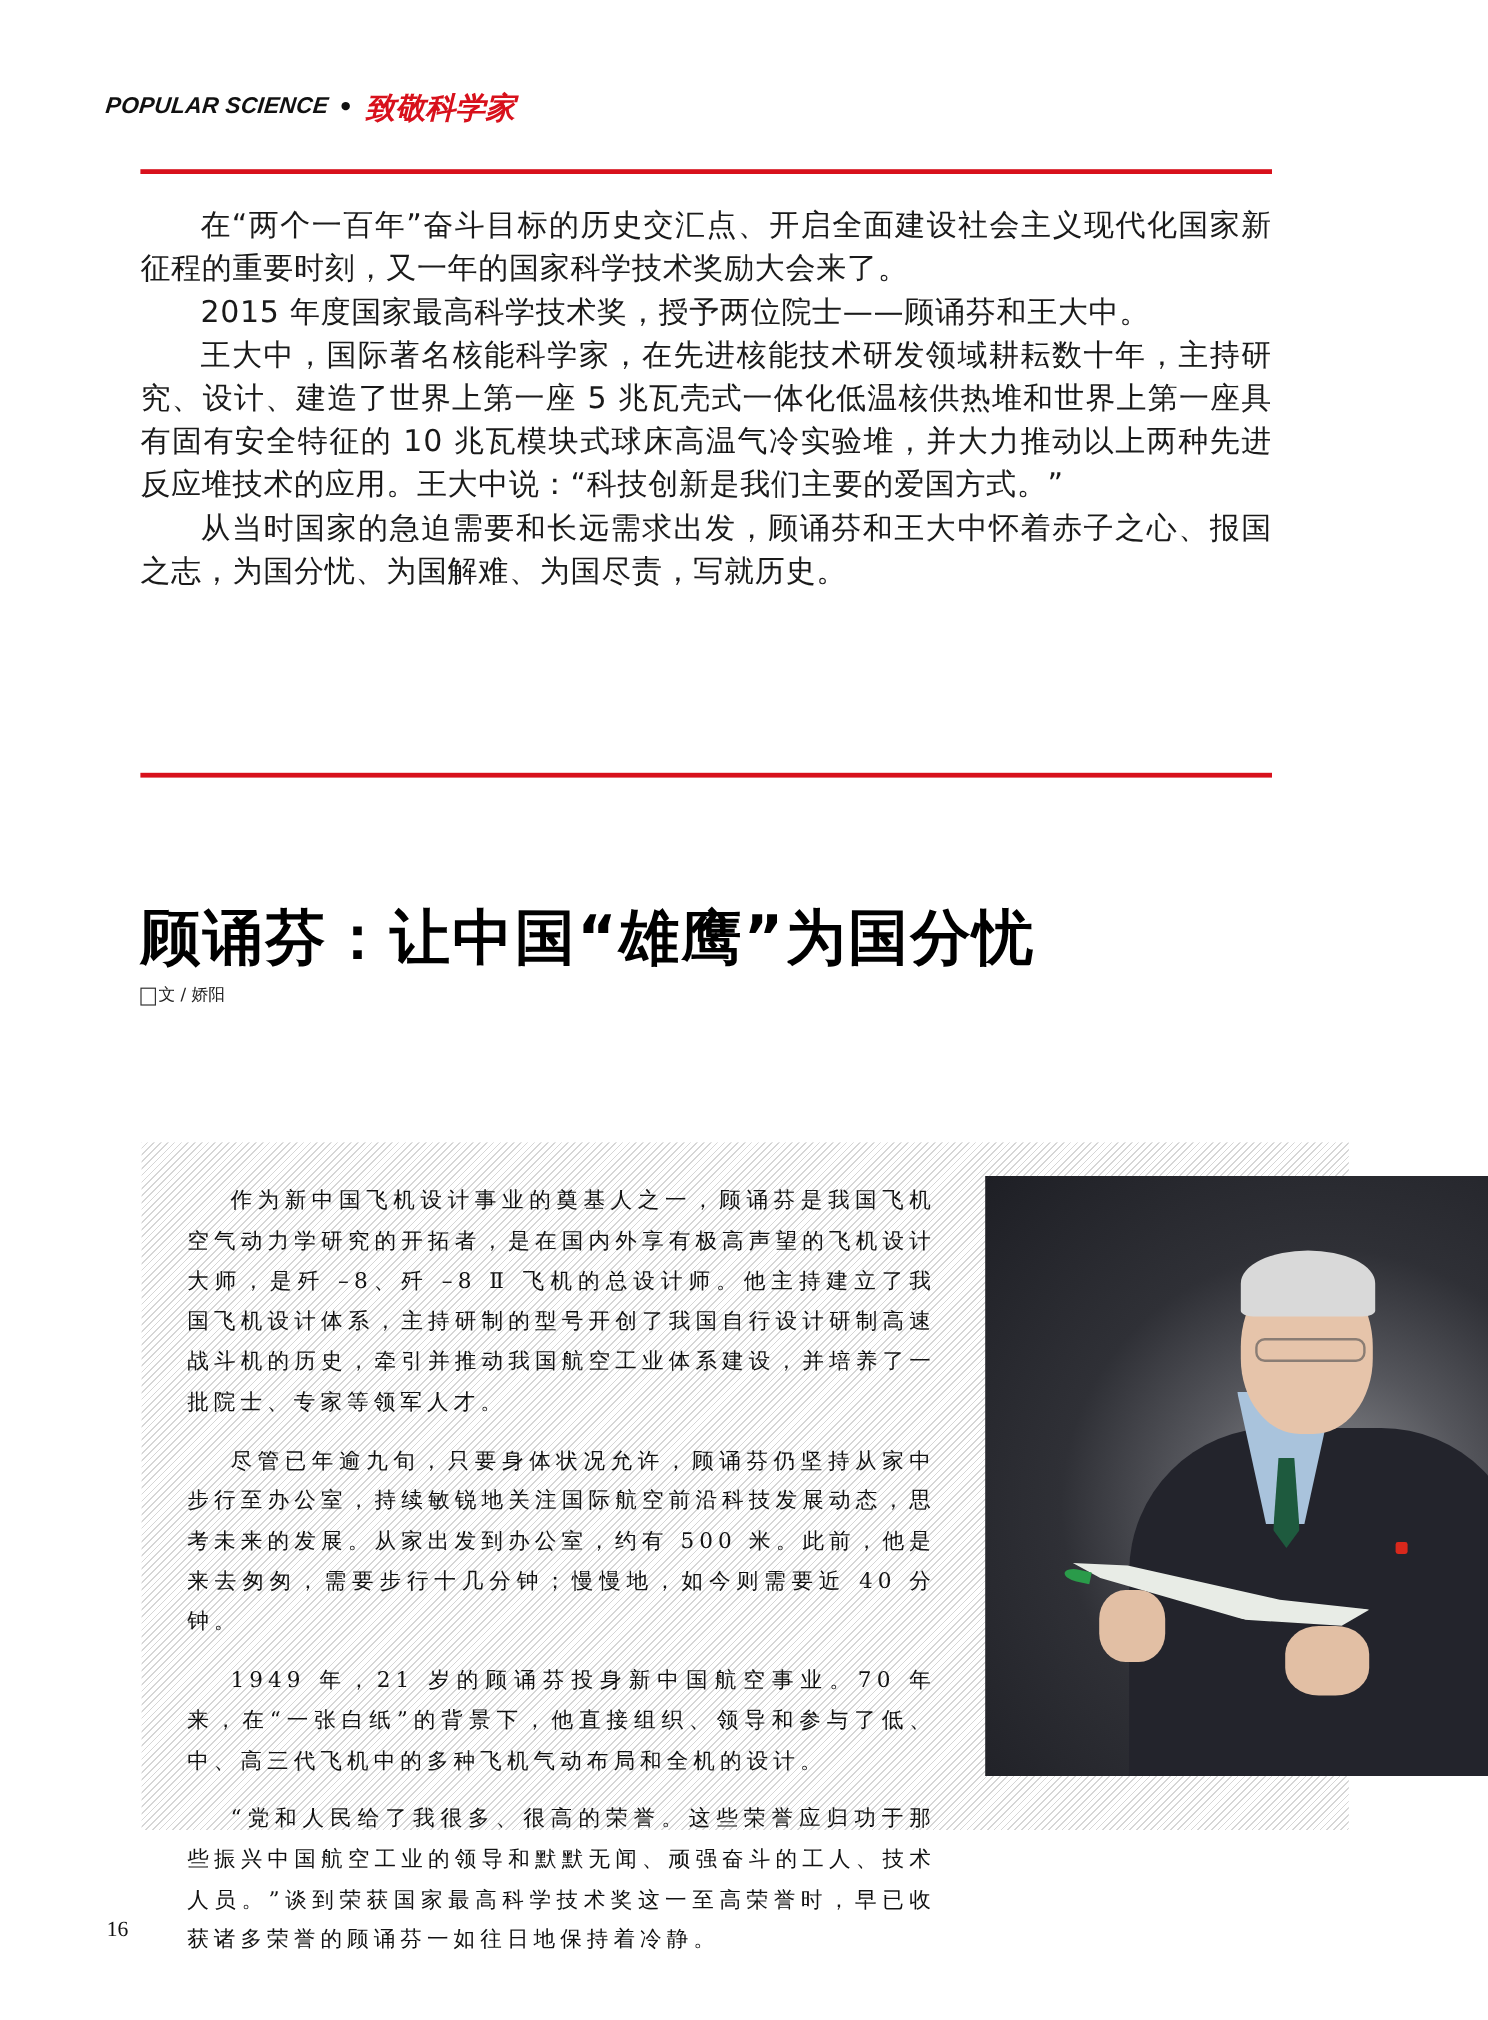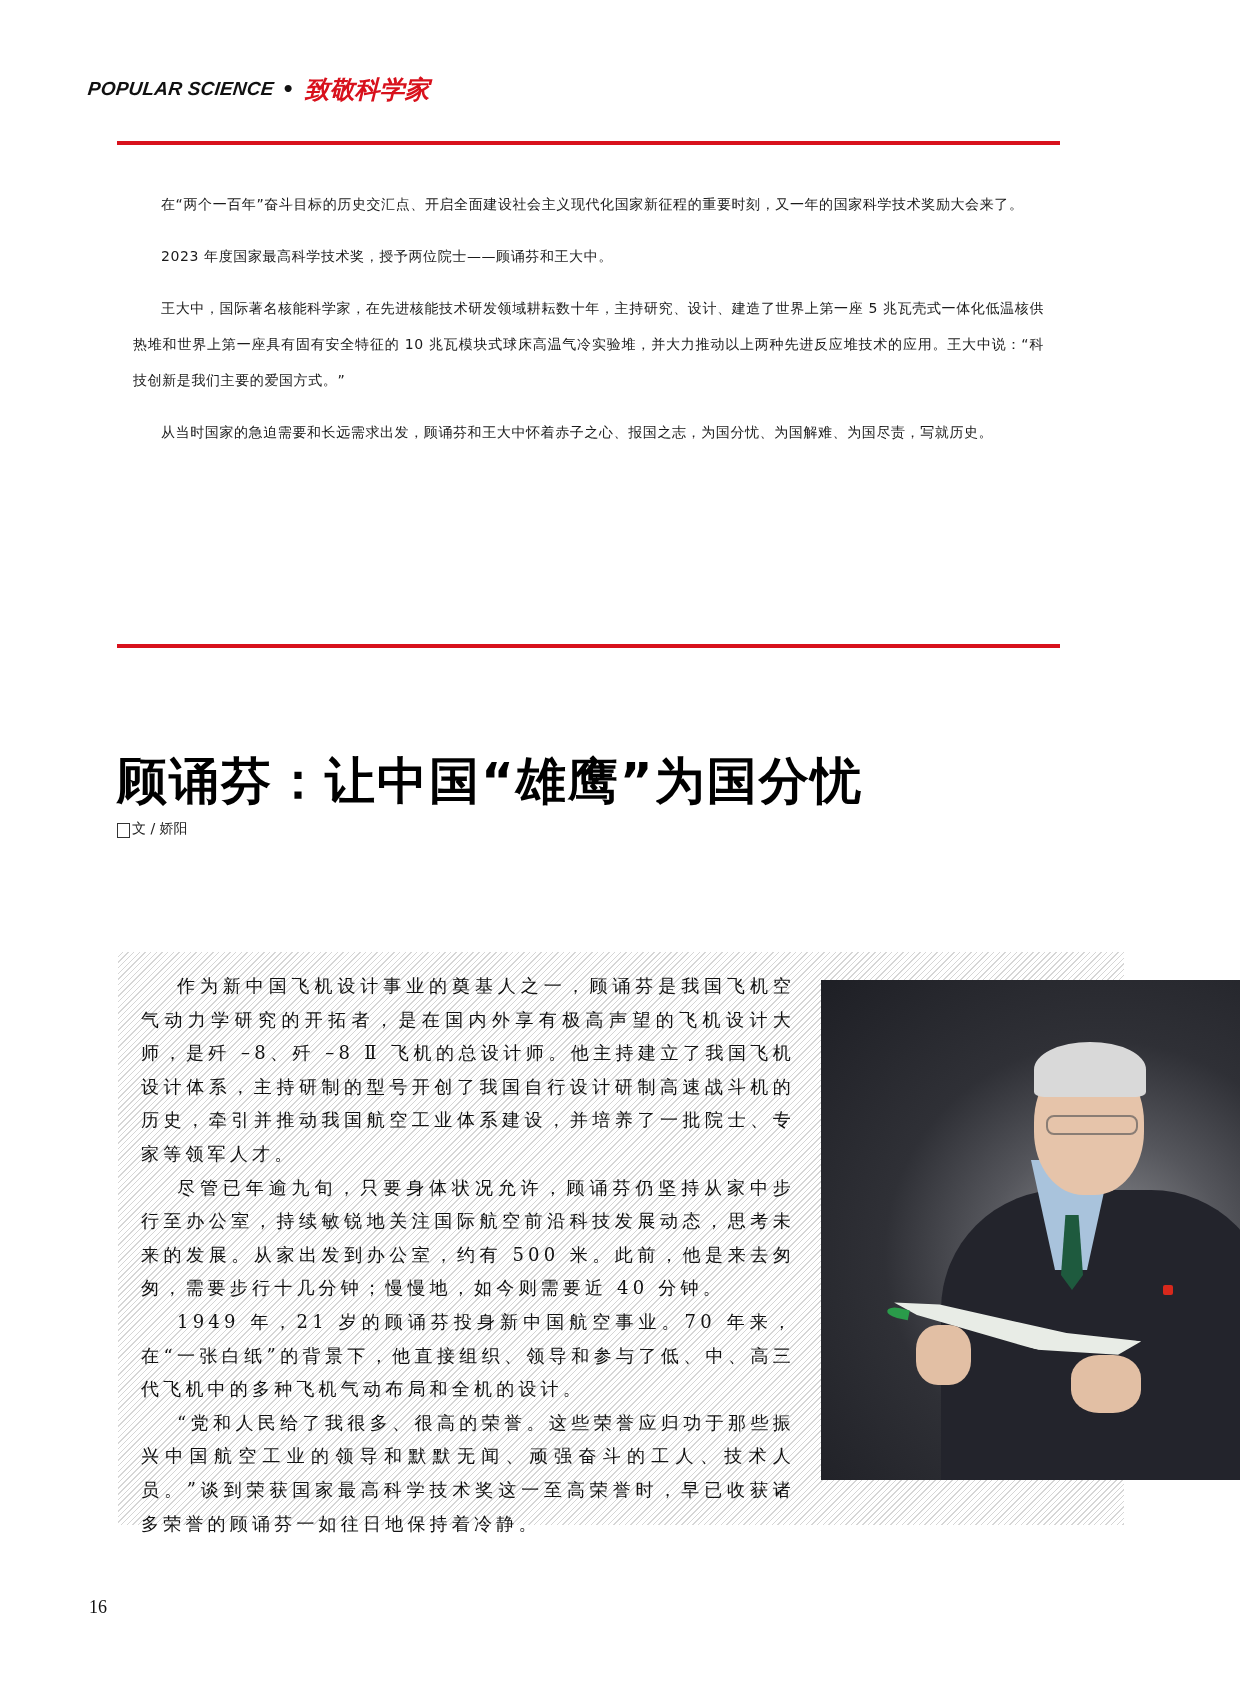--- a/index.html
+++ b/index.html
@@ -11,32 +11,32 @@
                    font-size: 19px; letter-spacing: 0.2px; color: #111; transform: skewX(-6deg); }
   .header .dot { font-size: 20px; margin: 0 10px 0 8px; color: #111; font-weight: bold; }
   .header .section { font-family: "DejaVu Sans", sans-serif; font-weight: bold; font-style: italic;
                      font-size: 25px; color: #d8111c; }
 
   .rule { position: absolute; left: 117px; width: 943px; height: 4px; background: #d8111c; }
   .rule.top { top: 141px; }
   .rule.bottom { top: 644px; }
 
   .intro { position: absolute; left: 117px; top: 170px; width: 943px; }
-  .intro p { margin: 16px; font-size: 14px; line-height: 36px; text-indent: 2em; letter-spacing: 0.6px;
+  .intro p { margin: 0; font-size: 25px; line-height: 36px; text-indent: 2em; letter-spacing: 0.6px;
              text-align: justify; color: #1a1a1a; }
 
   .title { position: absolute; left: 117px; top: 748px; font-size: 50px; font-weight: bold; color: #000;
            letter-spacing: 2px; font-family: "DejaVu Sans", sans-serif; }
   .byline { position: absolute; left: 117px; top: 820px; font-size: 14px; color: #222; display: flex; align-items: flex-end; }
   .byline .box { display: inline-block; width: 11px; height: 13px; border: 1px solid #333; margin-right: 2px; }
 
   .feature { position: absolute; left: 118px; top: 952px; width: 1006px; height: 573px;
              background: repeating-linear-gradient(135deg, #ffffff 0px, #ffffff 3px, #d6d6d6 3px, #d6d6d6 4px); }
   .feature-text { position: absolute; left: 141px; top: 969px; width: 654px; }
-  .feature-text p { margin: 0; font-family: "DejaVu Serif", "Liberation Serif", serif; font-size: 18px;
+  .feature-text p { margin: 15px; font-family: "DejaVu Serif", "Liberation Serif", serif; font-size: 18px;
                     line-height: 33.6px; text-indent: 2em; letter-spacing: 4.2px; text-align: justify; color: #111; }
 
   .photo { position: absolute; left: 821px; top: 980px; width: 419px; height: 500px; overflow: hidden;
            background: radial-gradient(ellipse at 68% 55%, #8f9094 0%, #55565c 30%, #2f3036 55%, #1e1f25 100%); }
   .photo .jacket { position: absolute; left: 120px; top: 210px; width: 330px; height: 300px;
                    background: #23242c; border-radius: 120px 120px 0 0; }
   .photo .shirt { position: absolute; left: 210px; top: 180px; width: 80px; height: 110px; background: #a9c3dc;
                   clip-path: polygon(0 0, 100% 0, 70% 100%, 30% 100%); }
   .photo .tie { position: absolute; left: 240px; top: 235px; width: 22px; height: 75px; background: #1e5a3e;
                 clip-path: polygon(20% 0, 80% 0, 100% 80%, 50% 100%, 0 80%); }
@@ -62,21 +62,21 @@
 <div class="header">
   <span class="brand">POPULAR SCIENCE</span>
   <span class="dot">•</span>
   <span class="section">致敬科学家</span>
 </div>
 
 <div class="rule top"></div>
 
 <div class="intro">
   <p>在“两个一百年”奋斗目标的历史交汇点、开启全面建设社会主义现代化国家新征程的重要时刻，又一年的国家科学技术奖励大会来了。</p>
-  <p>2023 年度国家最高科学技术奖，授予两位院士——顾诵芬和王大中。</p>
+  <p>2015 年度国家最高科学技术奖，授予两位院士——顾诵芬和王大中。</p>
   <p>王大中，国际著名核能科学家，在先进核能技术研发领域耕耘数十年，主持研究、设计、建造了世界上第一座 5 兆瓦壳式一体化低温核供热堆和世界上第一座具有固有安全特征的 10 兆瓦模块式球床高温气冷实验堆，并大力推动以上两种先进反应堆技术的应用。王大中说：“科技创新是我们主要的爱国方式。”</p>
   <p>从当时国家的急迫需要和长远需求出发，顾诵芬和王大中怀着赤子之心、报国之志，为国分忧、为国解难、为国尽责，写就历史。</p>
 </div>
 
 <div class="rule bottom"></div>
 
 <div class="title">顾诵芬：让中国“雄鹰”为国分忧</div>
 <div class="byline">
   <span class="box"></span>
   <span>文 / 娇阳</span>

